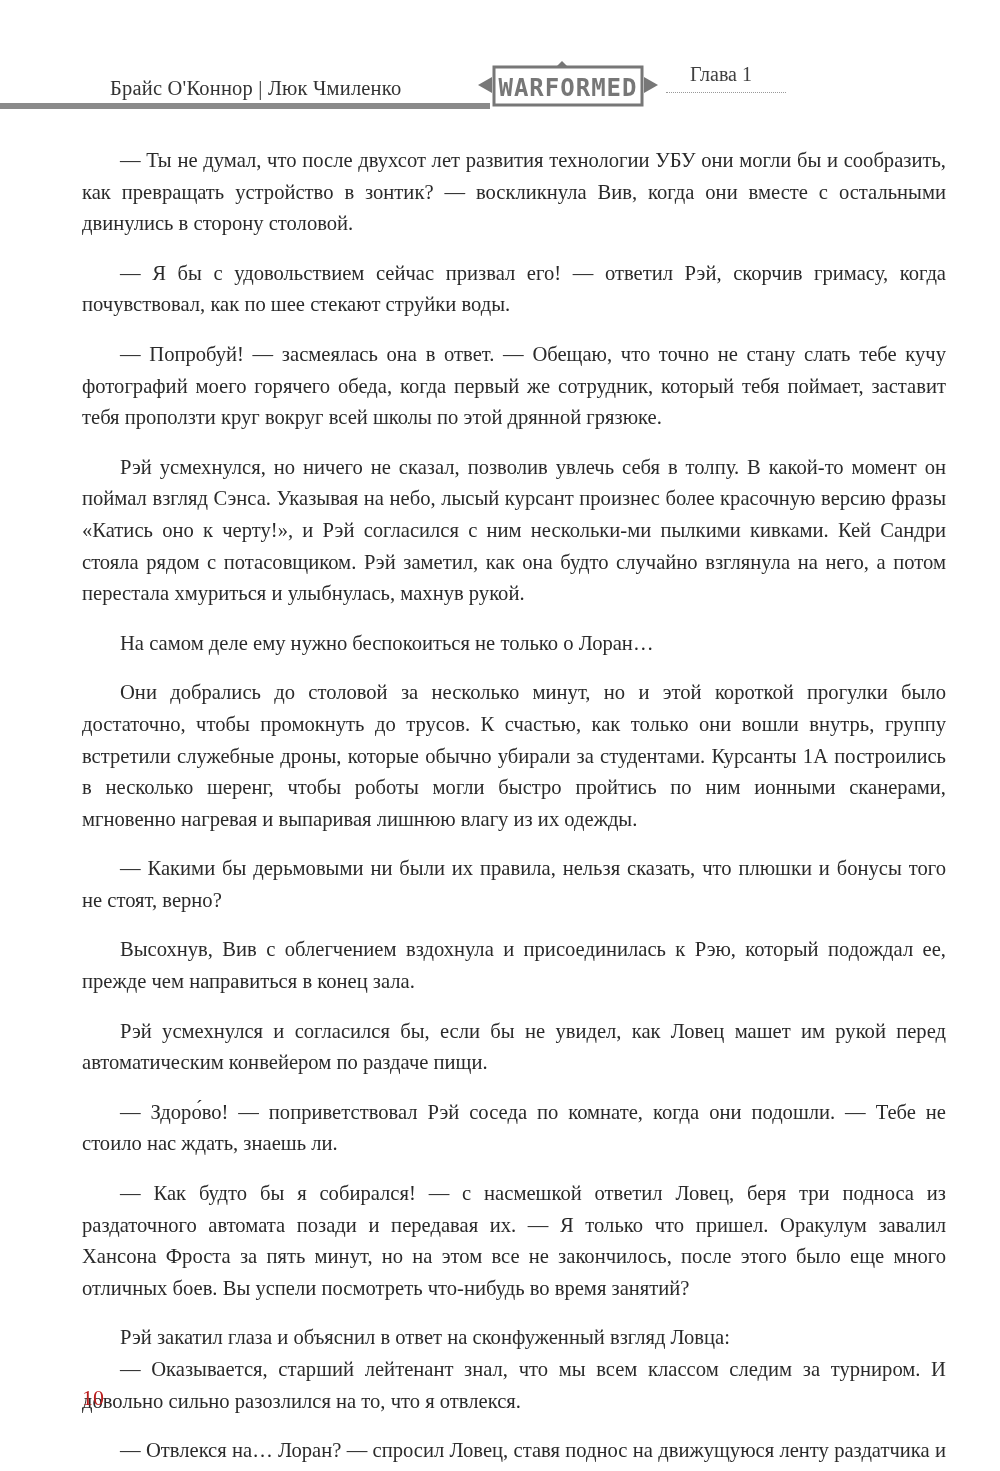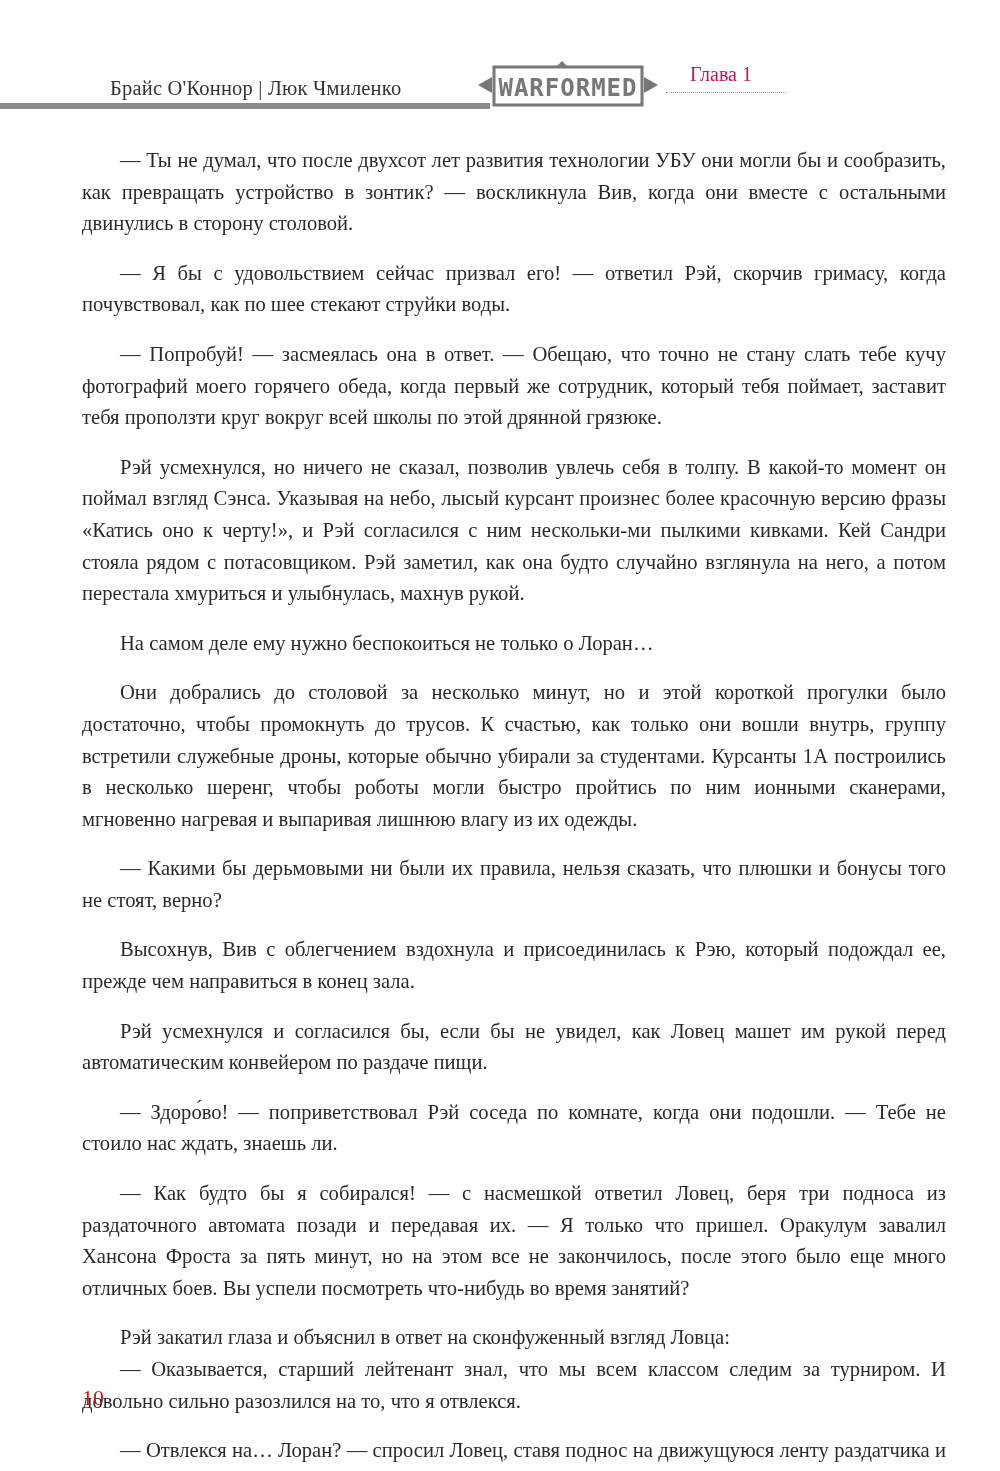--- a/index.html
+++ b/index.html
@@ -1,21 +1,21 @@
 <!DOCTYPE html>
 <html><head>
 <meta charset="utf-8">
 <style>
   html,body{margin:0;padding:0;background:#fff;}
   body{width:1000px;height:1471px;position:relative;overflow:hidden;font-family:"Liberation Serif","DejaVu Serif",serif;color:#2a2a2a;}
   .header{position:absolute;left:0;top:55px;width:992px;height:60px;padding-left:44px;}
   .authors{position:absolute;left:110px;top:22px;font-size:20.5px;letter-spacing:0.2px;color:#333;}
   .rule-left{position:absolute;left:0;top:48px;width:490px;height:6px;background:#8a8a8a;}
   .logo{position:absolute;left:478px;top:4px;width:180px;height:52px;}
-  .chapter{position:absolute;left:690px;top:8px;font-size:20px;color:#be185d;}
+  .chapter{position:absolute;left:690px;top:8px;font-size:20px;color:#404040;}
   .rule-right{position:absolute;left:666px;top:37px;width:120px;border-top:1px dotted #999;}
   .body-text{position:absolute;left:82px;top:145px;width:864px;font-size:20.6px;line-height:31.6px;text-align:justify;}
   .body-text p{margin:0;text-indent:38px;text-align:justify;}
   .body-text p.gap{margin-top:18px;}
   .page-num{position:absolute;left:82px;top:1385px;font-size:22px;color:#b91c1c;}
 </style>
 </head>
 <body>
 
 <div class="header">

